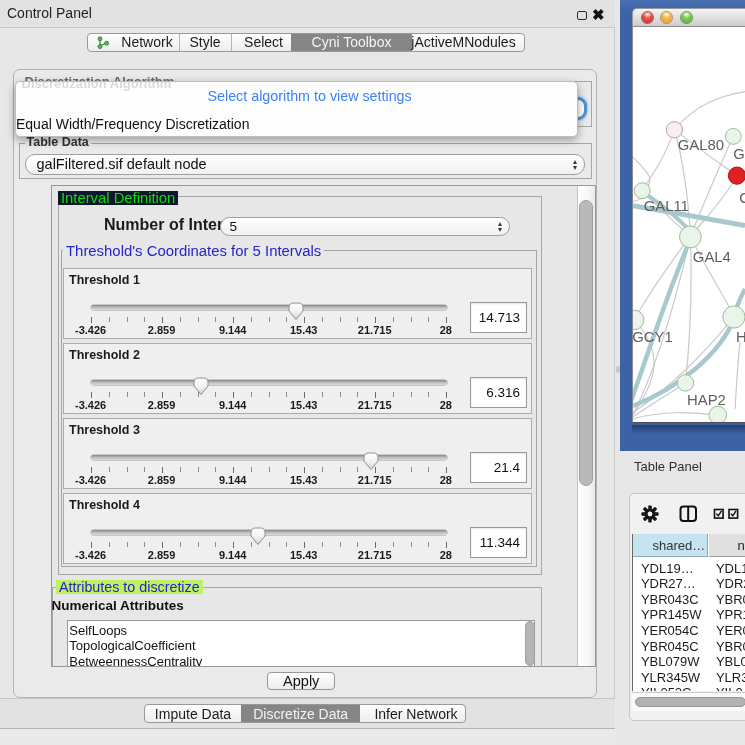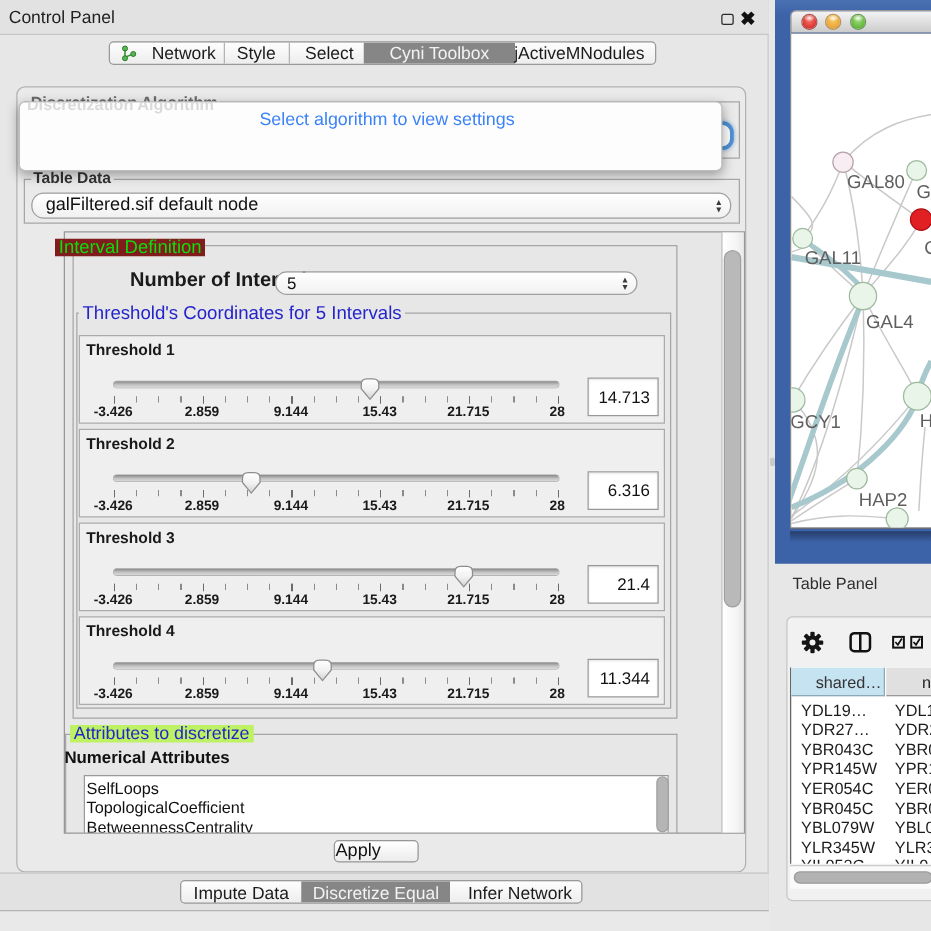--- a/index.html
+++ b/index.html
@@ -66,21 +66,21 @@
 <div class="combo" style="left:25px;top:153.5px;width:560px;height:21px;line-height:19.5px;padding-left:10.5px;font-size:14.5px">galFiltered.sif default node</div>
 <div class="arr arrU" style="left:573px;top:159.6px"></div>
 <div class="arr arrD" style="left:573px;top:166.2px"></div>
 
 <div class="abs" style="left:51px;top:185px;width:544.5px;height:482px;background:#e7e7e7;border:1px solid #989898"></div>
 
 <div class="abs" style="left:576.5px;top:186px;width:18.5px;height:480px;background:linear-gradient(90deg,#ffffff,#f6f6f6 60%,#e9e9e9);border-left:1px solid #c4c4c4"></div>
 <div class="abs" style="left:578.5px;top:200px;width:14.5px;height:286px;background:#b9b9b9;border:1px solid #a0a0a0;border-radius:7.5px"></div>
 
 <div class="grp" style="left:58px;top:196px;width:483.5px;height:379px"></div>
-<div class="gtitle" style="left:44px;top:190.5px;font-size:14.8px;color:#0ddd0d;background:#7f1d1d">Interval Definition</div>
+<div class="gtitle" style="left:58px;top:190.5px;font-size:14.8px;color:#0ddd0d;background:#0f172a">Interval Definition</div>
 <div class="abs b" style="left:104px;top:218px;font-size:16px;line-height:14px;color:#1a1a1a">Number of Intervals</div>
 <div class="combo" style="left:219.5px;top:216.5px;width:290px;height:19.5px;line-height:18px;padding-left:9px;font-size:13.5px">5</div>
 <div class="arr arrU" style="left:498px;top:221.7px"></div>
 <div class="arr arrD" style="left:498px;top:228.3px"></div>
 
 <div class="grp" style="left:60.5px;top:250px;width:476.5px;height:317px"></div>
 <div class="gtitle" style="left:63px;top:244px;font-size:14.9px;color:#2424cc;background:#e7e7e7">Threshold's Coordinates for 5 Intervals</div>
 
 <div id="panels">
 <div class="tpanel" style="top:268px">
@@ -178,34 +178,35 @@
 </div>
 
 <div class="grp" style="left:52px;top:586.5px;width:490px;height:80.5px;border-bottom:none"></div>
 <div class="gtitle" style="left:56px;top:580px;font-size:14.3px;color:#2424cc;background:#bef264">Attributes to discretize</div>
 <div class="abs b" style="left:51.5px;top:599px;font-size:13.5px;line-height:14px;color:#111">Numerical Attributes</div>
 <div class="abs" style="left:66.8px;top:620px;width:468.7px;height:46.5px;background:#fff;border:1px solid #999;overflow:hidden">
   <div style="font-size:13px;color:#111;padding-left:1.5px;line-height:15.7px;padding-top:1.5px">SelfLoops<br>TopologicalCoefficient<br>BetweennessCentrality</div>
 </div>
 <div class="abs" style="left:524.5px;top:621px;width:10px;height:44.5px;background:#b5b5b5;border:1px solid #a0a0a0;border-radius:5px"></div>
 
-<div class="abs" style="left:267.4px;top:671.9px;width:67.7px;height:17.8px;background:linear-gradient(#ffffff,#ececec);border:1px solid #979797;border-radius:4px;font-size:14.5px;color:#111;text-align:left;line-height:16px">Apply</div>
+<div class="abs" style="left:267.4px;top:671.9px;width:67.7px;height:17.8px;background:linear-gradient(#ffffff,#ececec);border:1px solid #979797;border-radius:4px;font-size:14.5px;color:#111;text-align:center;line-height:16px">Apply</div>
 
 <div class="abs" style="left:0;top:698px;width:615px;height:30.5px;background:#e2e2e2;border-top:1px solid #c6c6c6;border-bottom:1px solid #b5b5b5"></div>
 <div class="pill" style="left:144px;top:703.8px;width:322.3px;height:19px">
   <div class="ptxt" style="left:48px;line-height:18px">Impute Data</div>
   <div class="pdark" style="left:96px;width:119.4px">
-      <span style="line-height:18px">Discretize Equal</span>
+      <span style="line-height:18px">Discretize Data</span>
     </div>
   <div class="ptxt" style="left:271px;line-height:18px">Infer Network</div>
 </div>
 
 <div class="abs" style="left:14.5px;top:81px;width:563.5px;height:55.5px;background:#fdfdfd;border:1px solid #bdbdbd;border-radius:5px;box-shadow:0 3px 9px rgba(0,0,0,0.35);overflow:hidden;z-index:40">
   <div class="abs b" style="left:6px;top:-6.5px;font-size:13px;color:#dadada">Discretization Algorithm</div>
   <div class="abs" style="left:192px;top:6px;font-size:14.3px;color:#3b82f6">Select algorithm to view settings</div>
+  <div class="abs" style="left:0.5px;top:33.5px;font-size:14px;color:#111">Equal Width/Frequency Discretization</div>
 </div>
 
 <div class="abs" style="left:616px;top:0;width:129px;height:745px;background:#e7e7e7"></div>
 <div class="abs" style="left:620px;top:0;width:125px;height:451px;background:linear-gradient(#4a71b2,#3c63a8 12px)"></div>
 
 <div class="abs" style="left:632px;top:8px;width:113px;height:19px;background:linear-gradient(#f4f4f4,#cbcbcb);border-top:1px solid #9a9a9a;border-left:1px solid #9a9a9a;border-bottom:1px solid #8e8e8e;border-radius:5px 0 0 0"></div>
 <div class="abs" style="left:642.1px;top:12px;width:11px;height:11px;border-radius:50%;background:radial-gradient(ellipse 55% 35% at 50% 22%,rgba(255,255,255,0.95),rgba(255,255,255,0) 75%),radial-gradient(circle at 50% 40%,#f4726b,#dd3b33 62%,#b82824);box-shadow:0 0 0 1px rgba(150,40,35,0.75)"></div>
 <div class="abs" style="left:661.3px;top:12px;width:11px;height:11px;border-radius:50%;background:radial-gradient(ellipse 55% 35% at 50% 22%,rgba(255,255,255,0.95),rgba(255,255,255,0) 75%),radial-gradient(circle at 50% 40%,#f8cb60,#eda73c 62%,#cf8c2c);box-shadow:0 0 0 1px rgba(170,120,40,0.75)"></div>
 <div class="abs" style="left:680.7px;top:12px;width:11px;height:11px;border-radius:50%;background:radial-gradient(ellipse 55% 35% at 50% 22%,rgba(255,255,255,0.95),rgba(255,255,255,0) 75%),radial-gradient(circle at 50% 40%,#9fdb7d,#67bb3f 62%,#4d9c2d);box-shadow:0 0 0 1px rgba(70,130,45,0.75)"></div>
 

